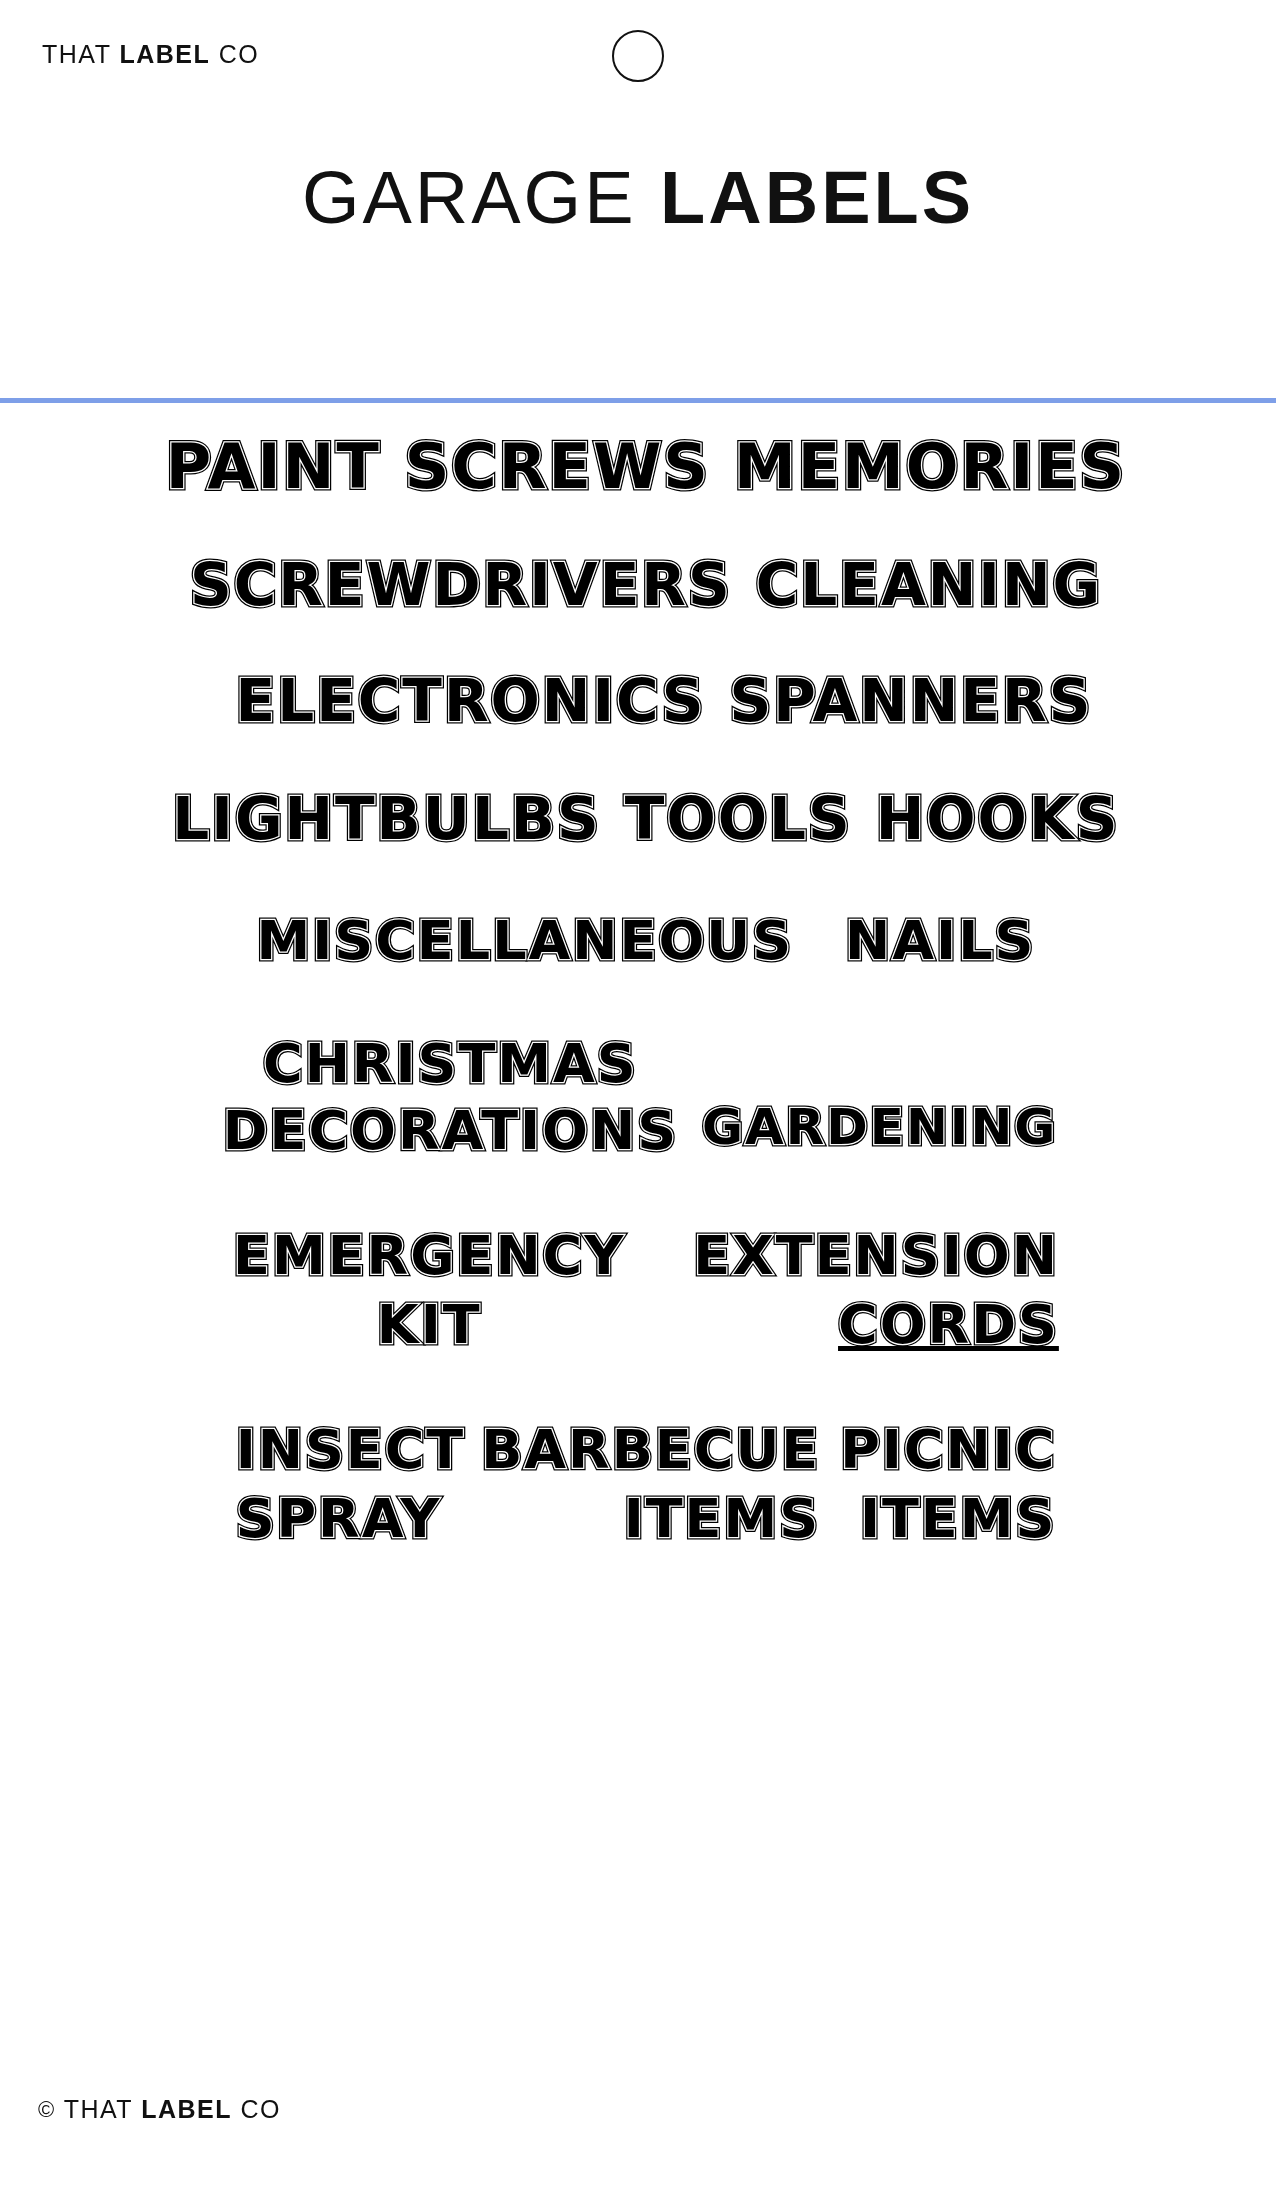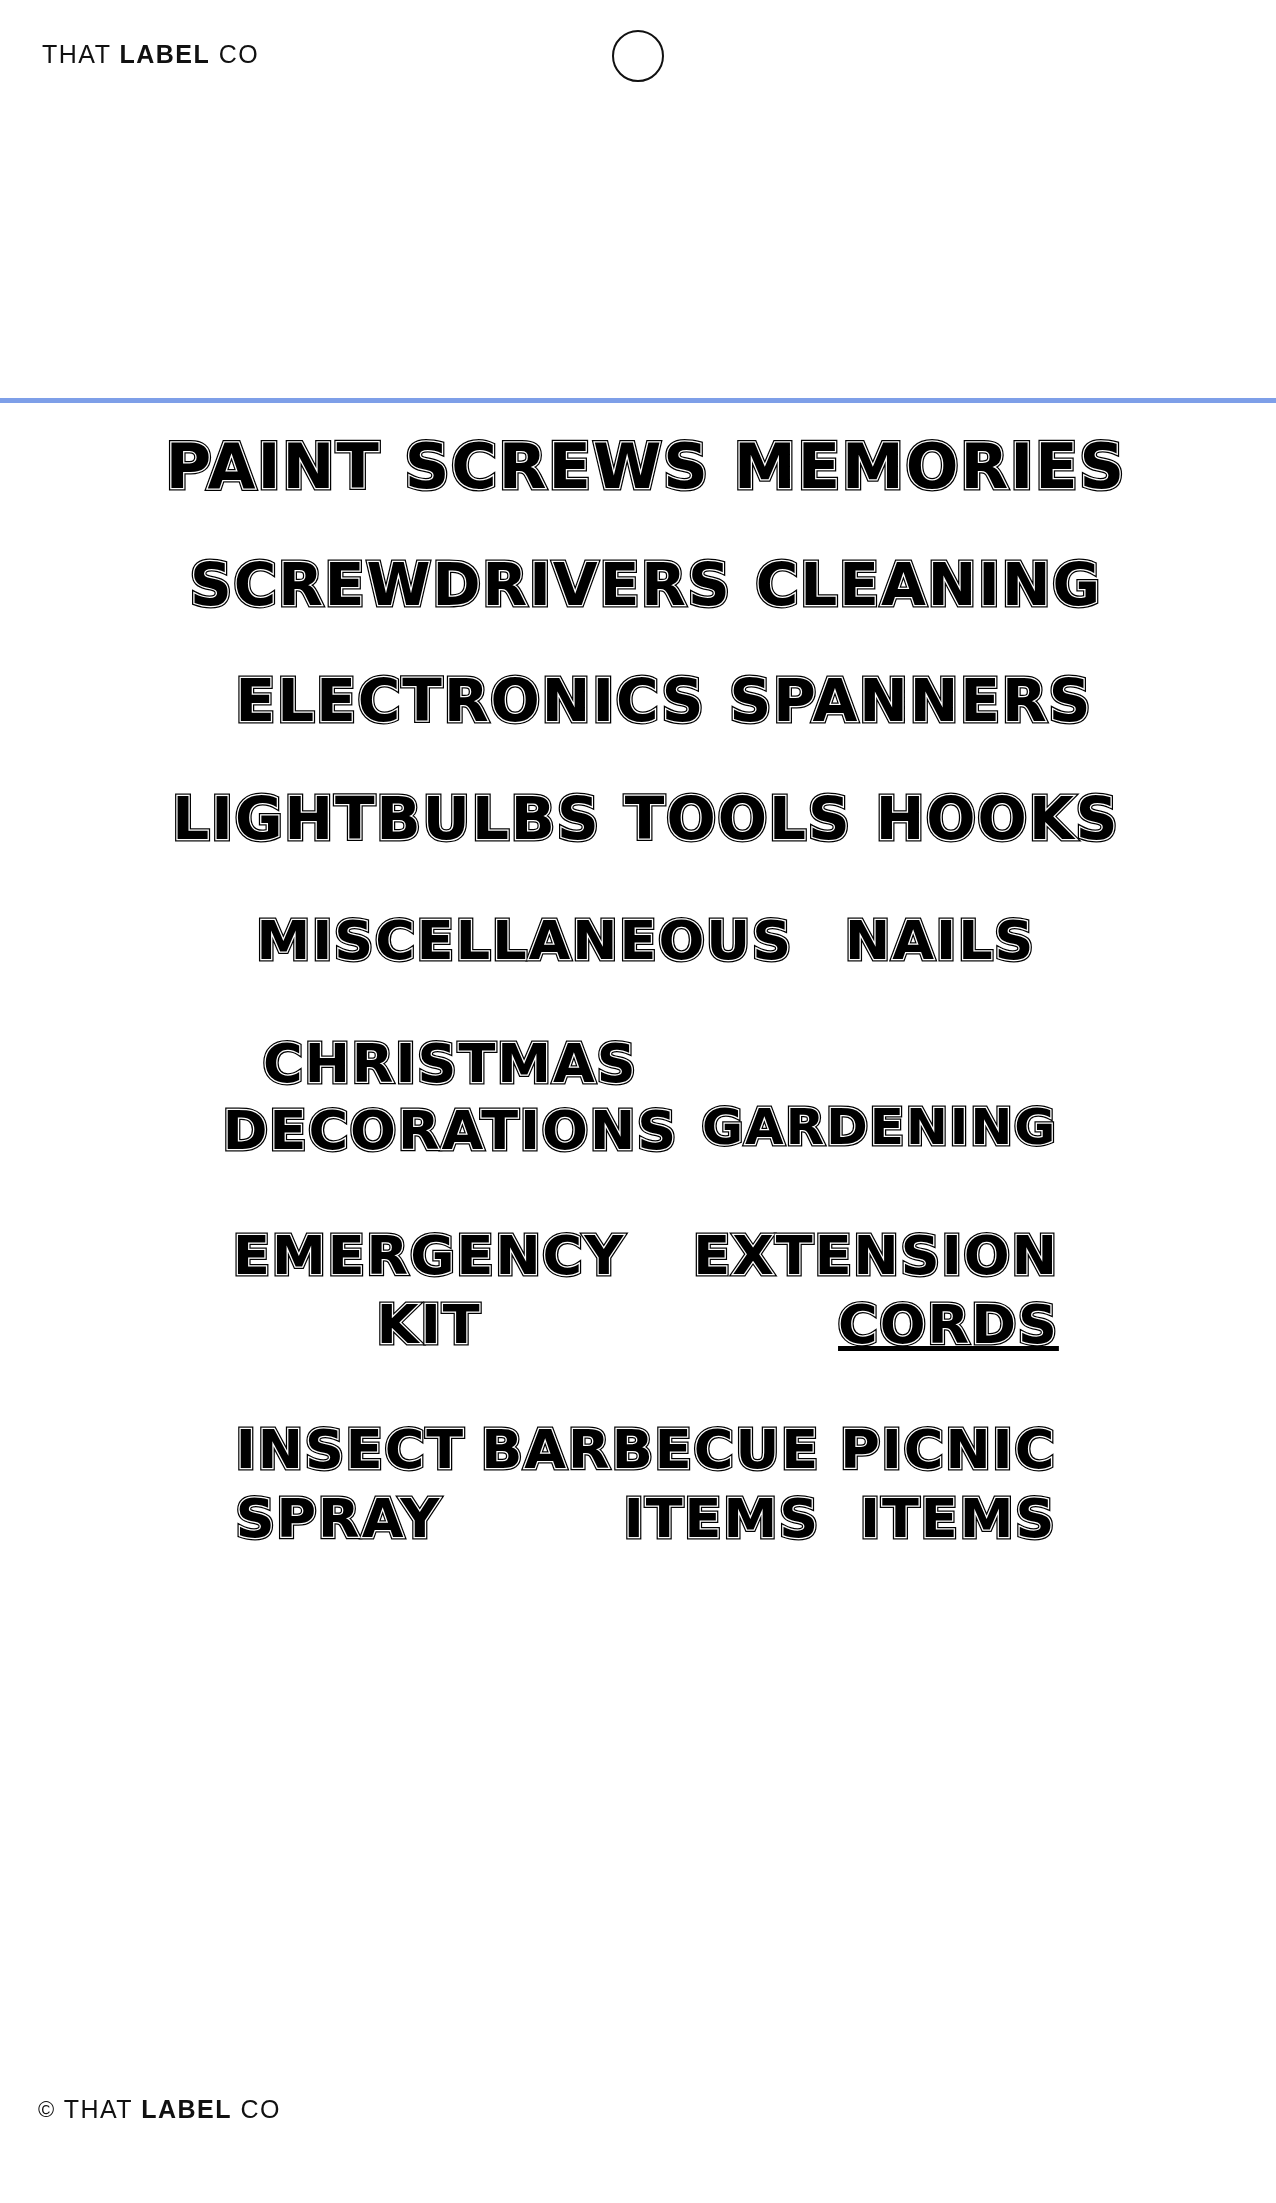--- a/index.html
+++ b/index.html
@@ -162,20 +162,24 @@
 <body>
 
 <div class="page">
 
   <div class="brand-top">
     <span>THAT </span><span class="bold">LABEL</span><span> CO</span>
   </div>
 
   <div class="logo-circle"></div>
 
+  <div class="title">
+    <span class="thin">GARAGE</span>
+    <span class="heavy">LABELS</span>
+  </div>
 
 
   <div class="divider" style="background: rgb(126, 159, 232);"></div>
 
   <div class="labels">
 
     <div class="row r1" style="margin-top:0px;">
       <span class="lblwrap">
         <span class="base" style="font-size:62px">PAINT</span>
         <span class="mid" style="font-size:62px">PAINT</span>

